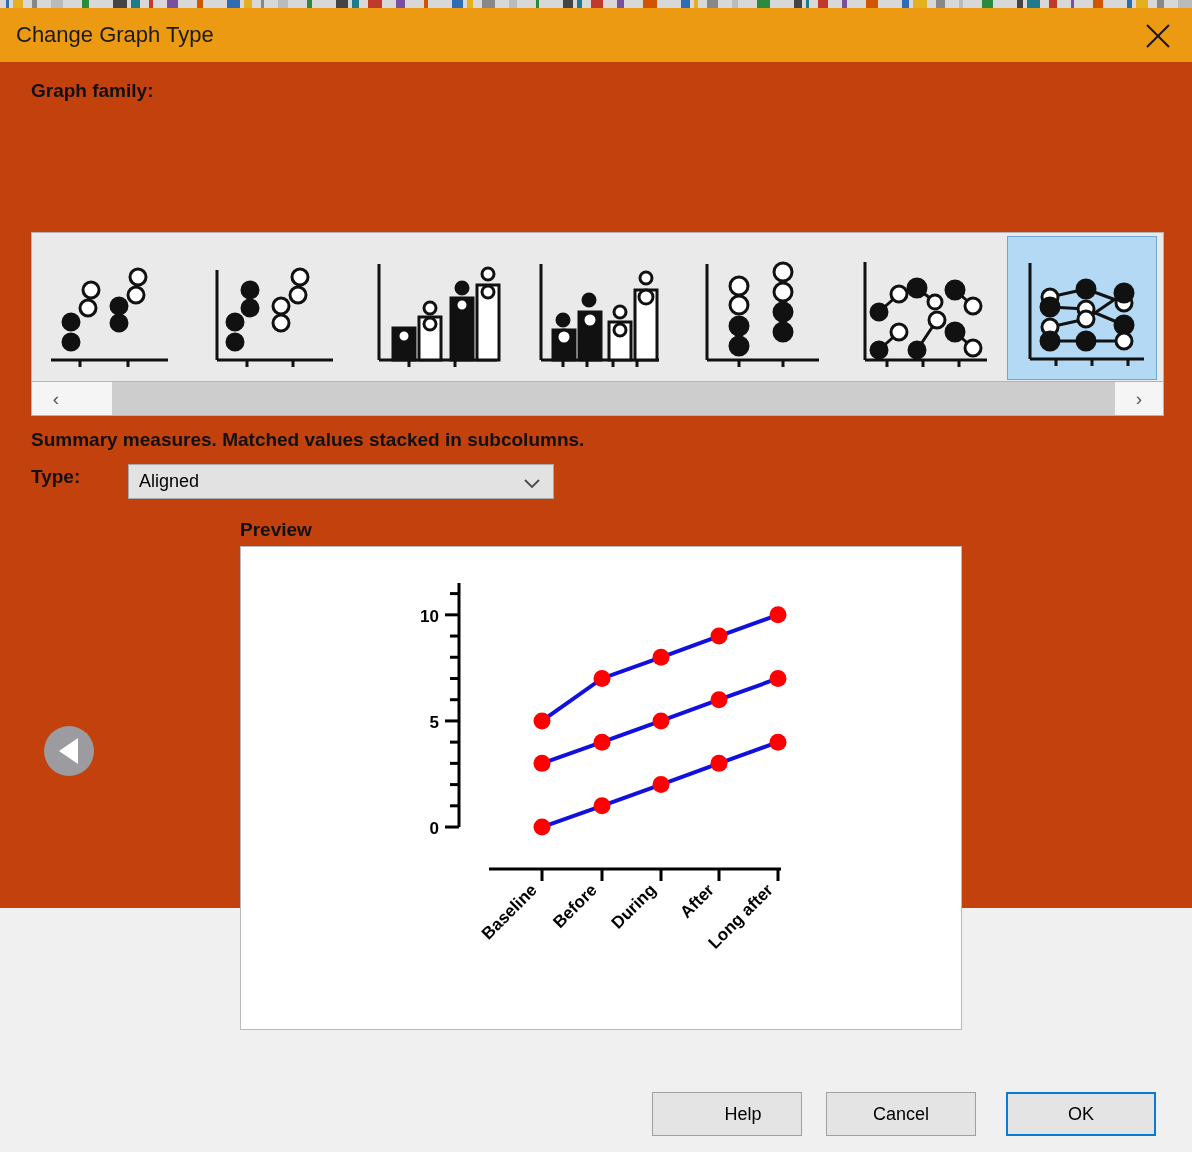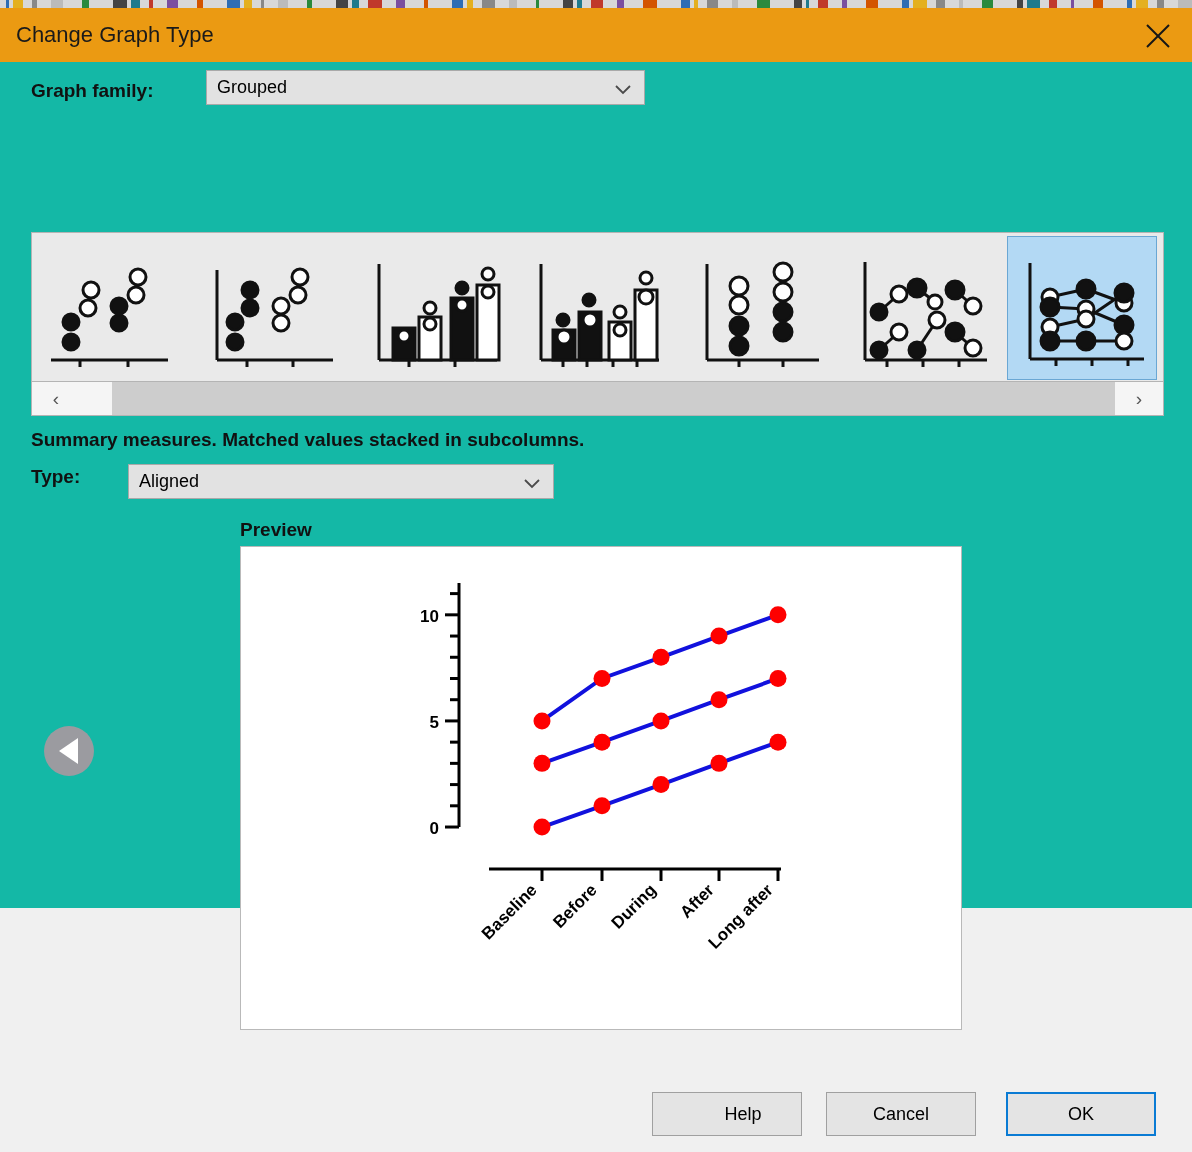--- a/index.html
+++ b/index.html
@@ -6,21 +6,21 @@
   body{
     width:1192px;height:1152px;overflow:hidden;
     background:#f0f0f0;
     font-family:"Liberation Sans","DejaVu Sans",sans-serif;
     font-size:15px;color:#111;
   }
   
   #bg-strip{position:absolute;left:0;top:0;width:1192px;height:8px;background:#d8d8d8;overflow:hidden;}
   #bg-strip .chip{position:absolute;top:0;height:8px;}
   
-  #dialog{position:absolute;left:0;top:8px;width:1192px;height:900px;background:#14b8a6;}
+  #dialog{position:absolute;left:0;top:8px;width:1192px;height:900px;background:#c2410c;}
   #titlebar{position:relative;height:54px;background:#eb9a12;}
   #titlebar .title{position:absolute;left:16px;top:0;line-height:54px;font-size:22px;color:#1a1a1a;}
   #close-btn{position:absolute;right:8px;top:9px;width:52px;height:36px;cursor:pointer;}
   #close-btn svg{position:absolute;left:13px;top:6px;}
   
   #family-row{position:absolute;left:0;top:54px;width:1192px;height:62px;}
   #family-label{position:absolute;left:31px;top:18px;font-weight:bold;font-size:19px;}
   #family-select{position:absolute;left:206px;top:8px;width:437px;height:33px;
     background:#e2e2e2;border:1px solid #a9a9a9;}
   #family-select .val{position:absolute;left:10px;top:0;line-height:33px;font-size:18px;color:#000;}
@@ -142,28 +142,20 @@
     <div id="close-btn">
       <svg width="26" height="26" viewBox="0 0 26 26">
         <line x1="2" y1="2" x2="24" y2="24" stroke="#161616" stroke-width="2"></line>
         <line x1="24" y1="2" x2="2" y2="24" stroke="#161616" stroke-width="2"></line>
       </svg>
     </div>
   </div>
 
   <div id="family-row">
     <div id="family-label">Graph family:</div>
-    <div id="family-select">
-      <div class="val">Grouped</div>
-      <div class="chev">
-        <svg width="18" height="12" viewBox="0 0 18 12">
-            <polyline points="2,2 9,9 16,2" fill="none" stroke="#4a4a4a" stroke-width="1.8"></polyline>
-          </svg>
-      </div>
-    </div>
   </div>
 
 
   <div id="gallery">
       <div class="gitem" style="left: 3px;">
         <svg width="150" height="144" viewBox="0 0 150 144">
           <g transform="translate(8,14)">
             <line x1="8" y1="110" x2="125" y2="110" stroke="#111" stroke-width="3"></line>
             <line x1="37" y1="110" x2="37" y2="117" stroke="#111" stroke-width="3"></line>
             <line x1="85" y1="110" x2="85" y2="117" stroke="#111" stroke-width="3"></line>

